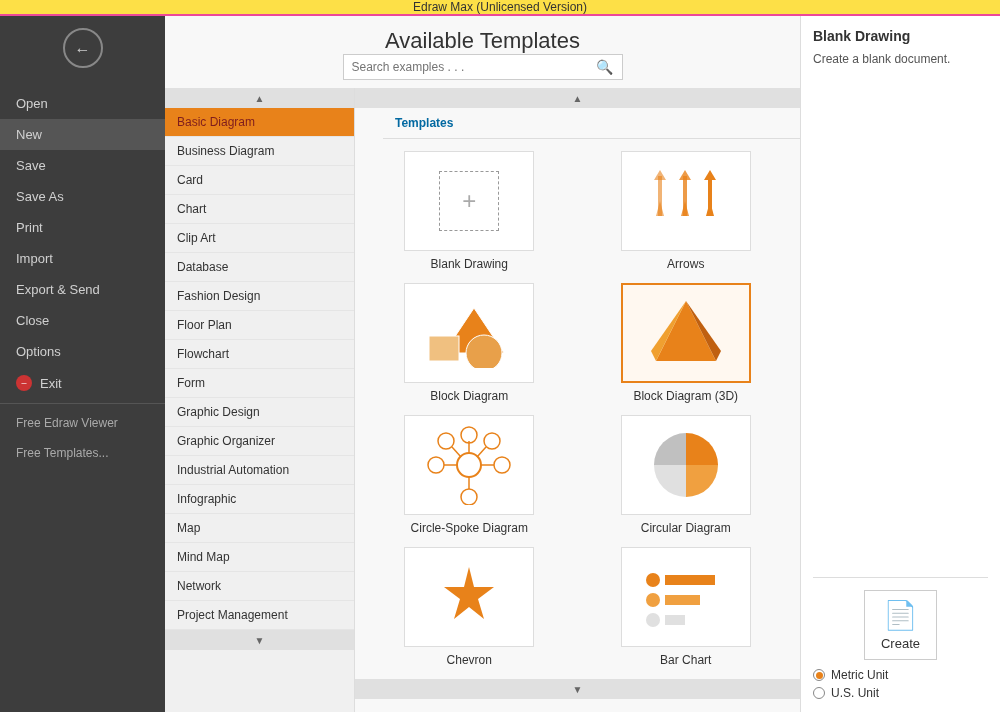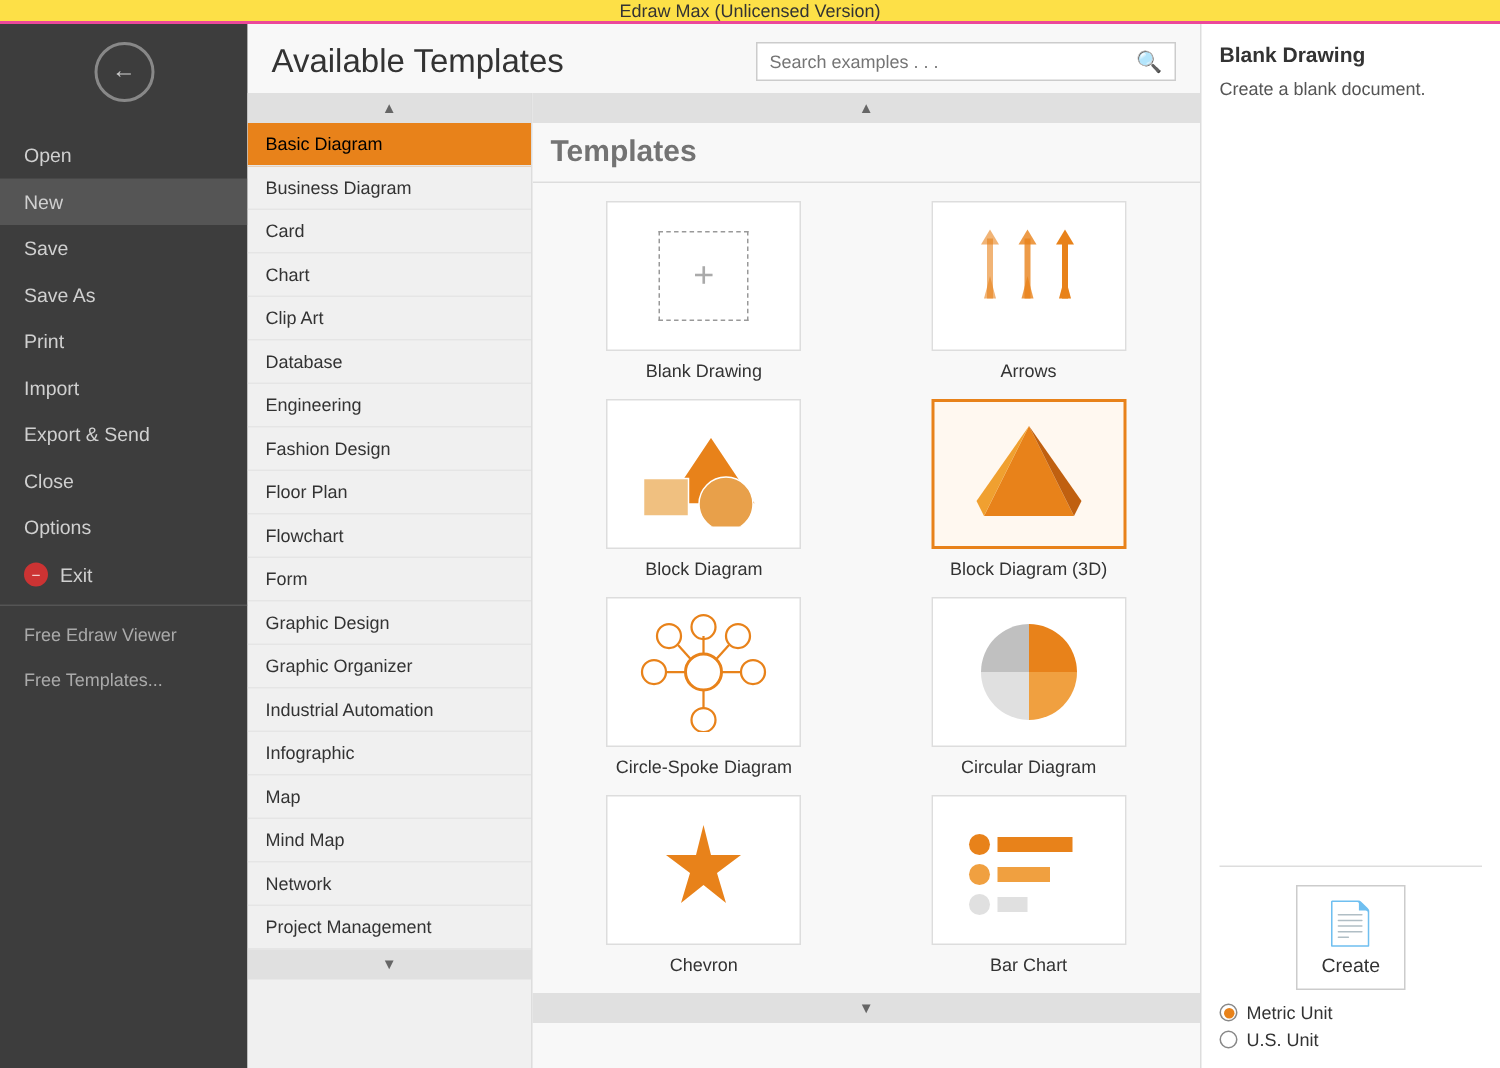--- a/index.html
+++ b/index.html
@@ -118,20 +118,21 @@
       display: flex;
       flex-direction: column;
       overflow: hidden;
     }
     .templates-header {
       padding: 12px 16px 8px 16px;
       display: flex;
       align-items: center;
       justify-content: space-between;
       flex-shrink: 0;
+      flex-direction: column;
     }
     .templates-title {
       font-size: 22px;
       font-weight: 300;
       color: #333;
     }
     .search-box {
       display: flex;
       align-items: center;
       border: 1px solid #ccc;
@@ -180,39 +181,40 @@
     }
     .category-item {
       padding: 7px 12px;
       cursor: pointer;
       font-size: 12px;
       color: #333;
       border-bottom: 1px solid #e5e5e5;
     }
     .category-item.active {
       background: #e8821a;
-      color: #000000;
+      color: #7f1d1d;
     }
 
     
     .template-grid-wrapper {
       flex: 1;
       overflow-y: auto;
       position: relative;
     }
     .template-grid-header {
       padding: 8px 12px;
-      font-size: 20px;
+      font-size: 12px;
       font-weight: 600;
-      color: #737373;
+      color: #0369a1;
       border-bottom: 1px solid #ddd;
       background: #f8f8f8;
       position: sticky;
       top: 0;
       z-index: 1;
+      margin-left: 28px;
     }
     .template-grid {
       display: grid;
       grid-template-columns: repeat(2, 1fr);
       gap: 12px;
       padding: 12px;
     }
     .template-item {
       display: flex;
       flex-direction: column;
@@ -430,21 +432,20 @@
       <div class="templates-body">
 
         <div class="category-list">
           <div class="category-scroll-btn">▲</div>
           <div class="category-item active">Basic Diagram</div>
           <div class="category-item">Business Diagram</div>
           <div class="category-item">Card</div>
           <div class="category-item">Chart</div>
           <div class="category-item">Clip Art</div>
           <div class="category-item">Database</div>
-          <div class="category-item">Engineering</div>
           <div class="category-item">Fashion Design</div>
           <div class="category-item">Floor Plan</div>
           <div class="category-item">Flowchart</div>
           <div class="category-item">Form</div>
           <div class="category-item">Graphic Design</div>
           <div class="category-item">Graphic Organizer</div>
           <div class="category-item">Industrial Automation</div>
           <div class="category-item">Infographic</div>
           <div class="category-item">Map</div>
           <div class="category-item">Mind Map</div>

